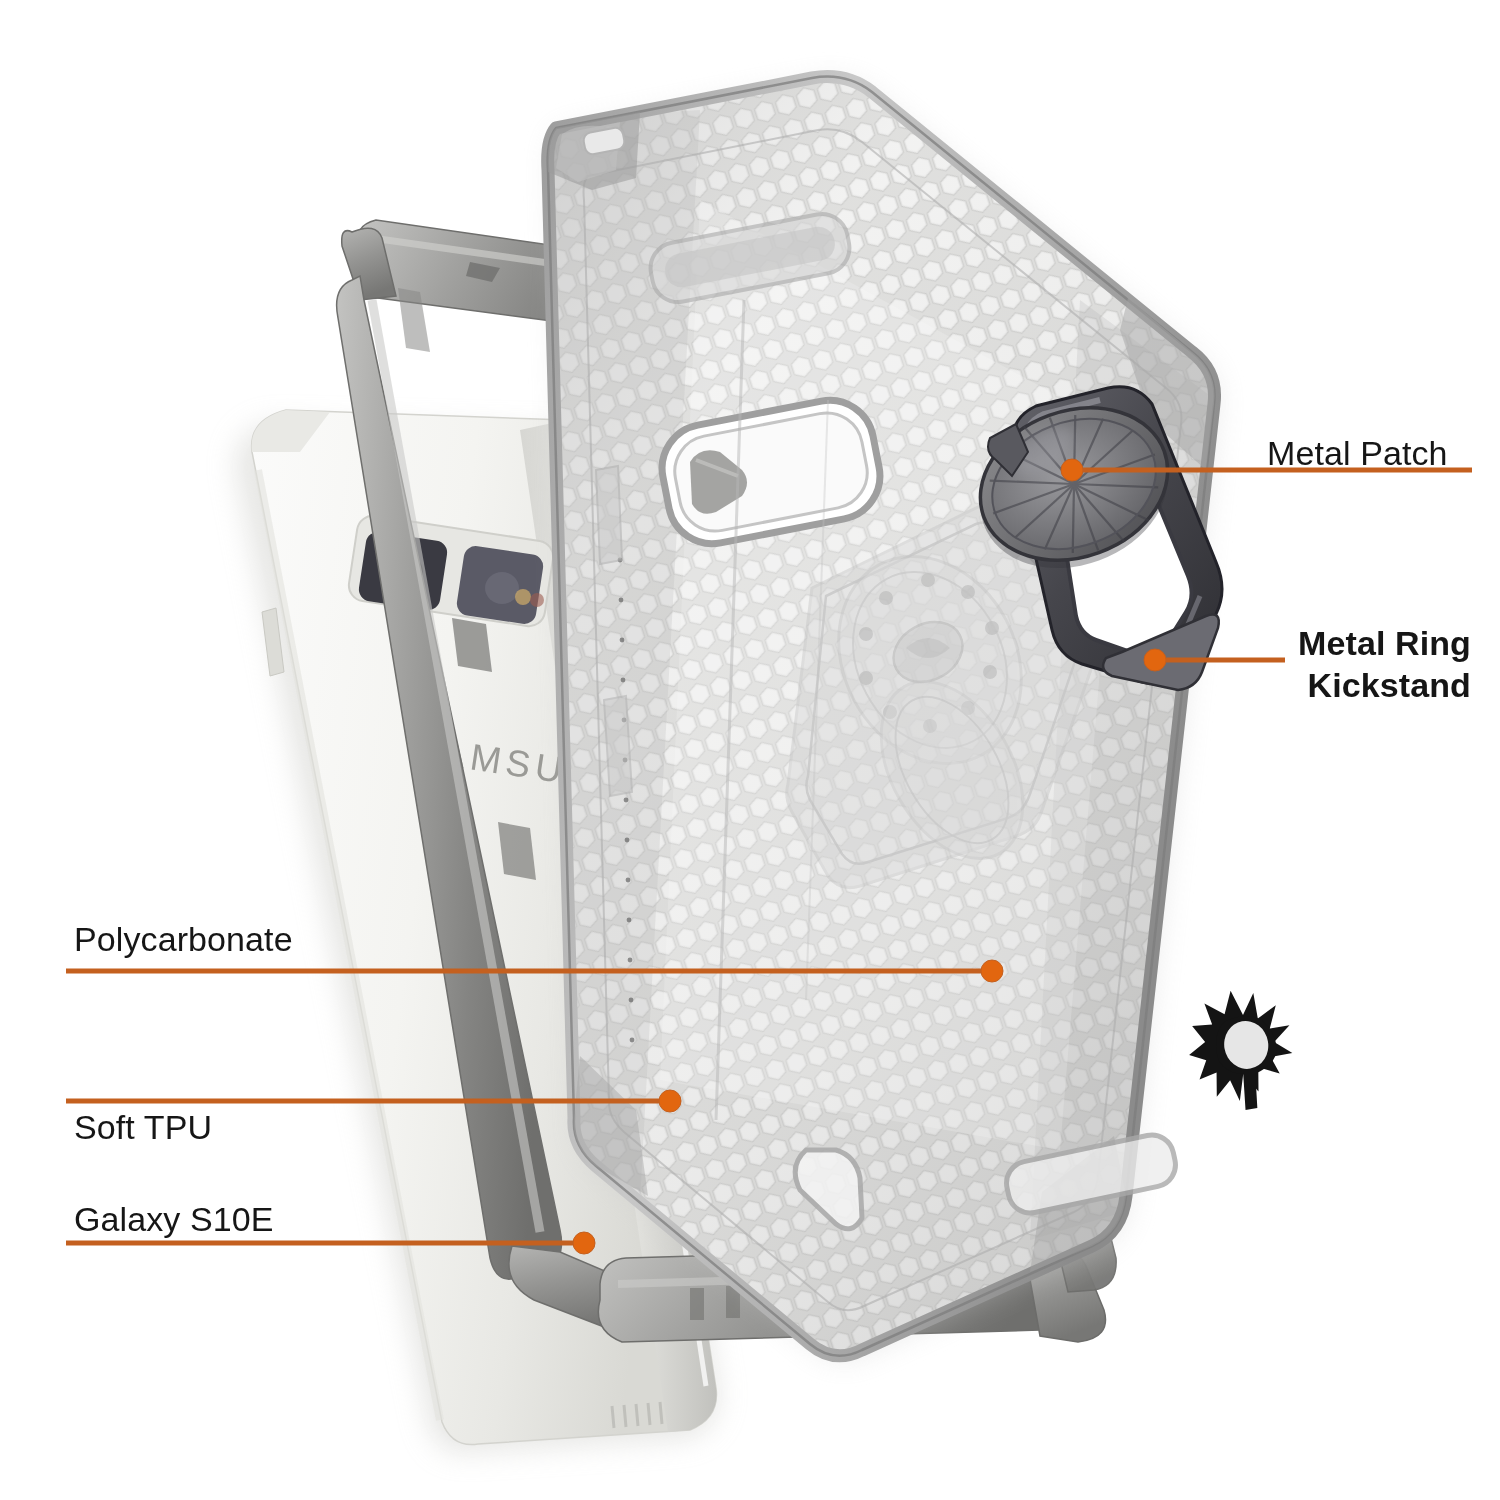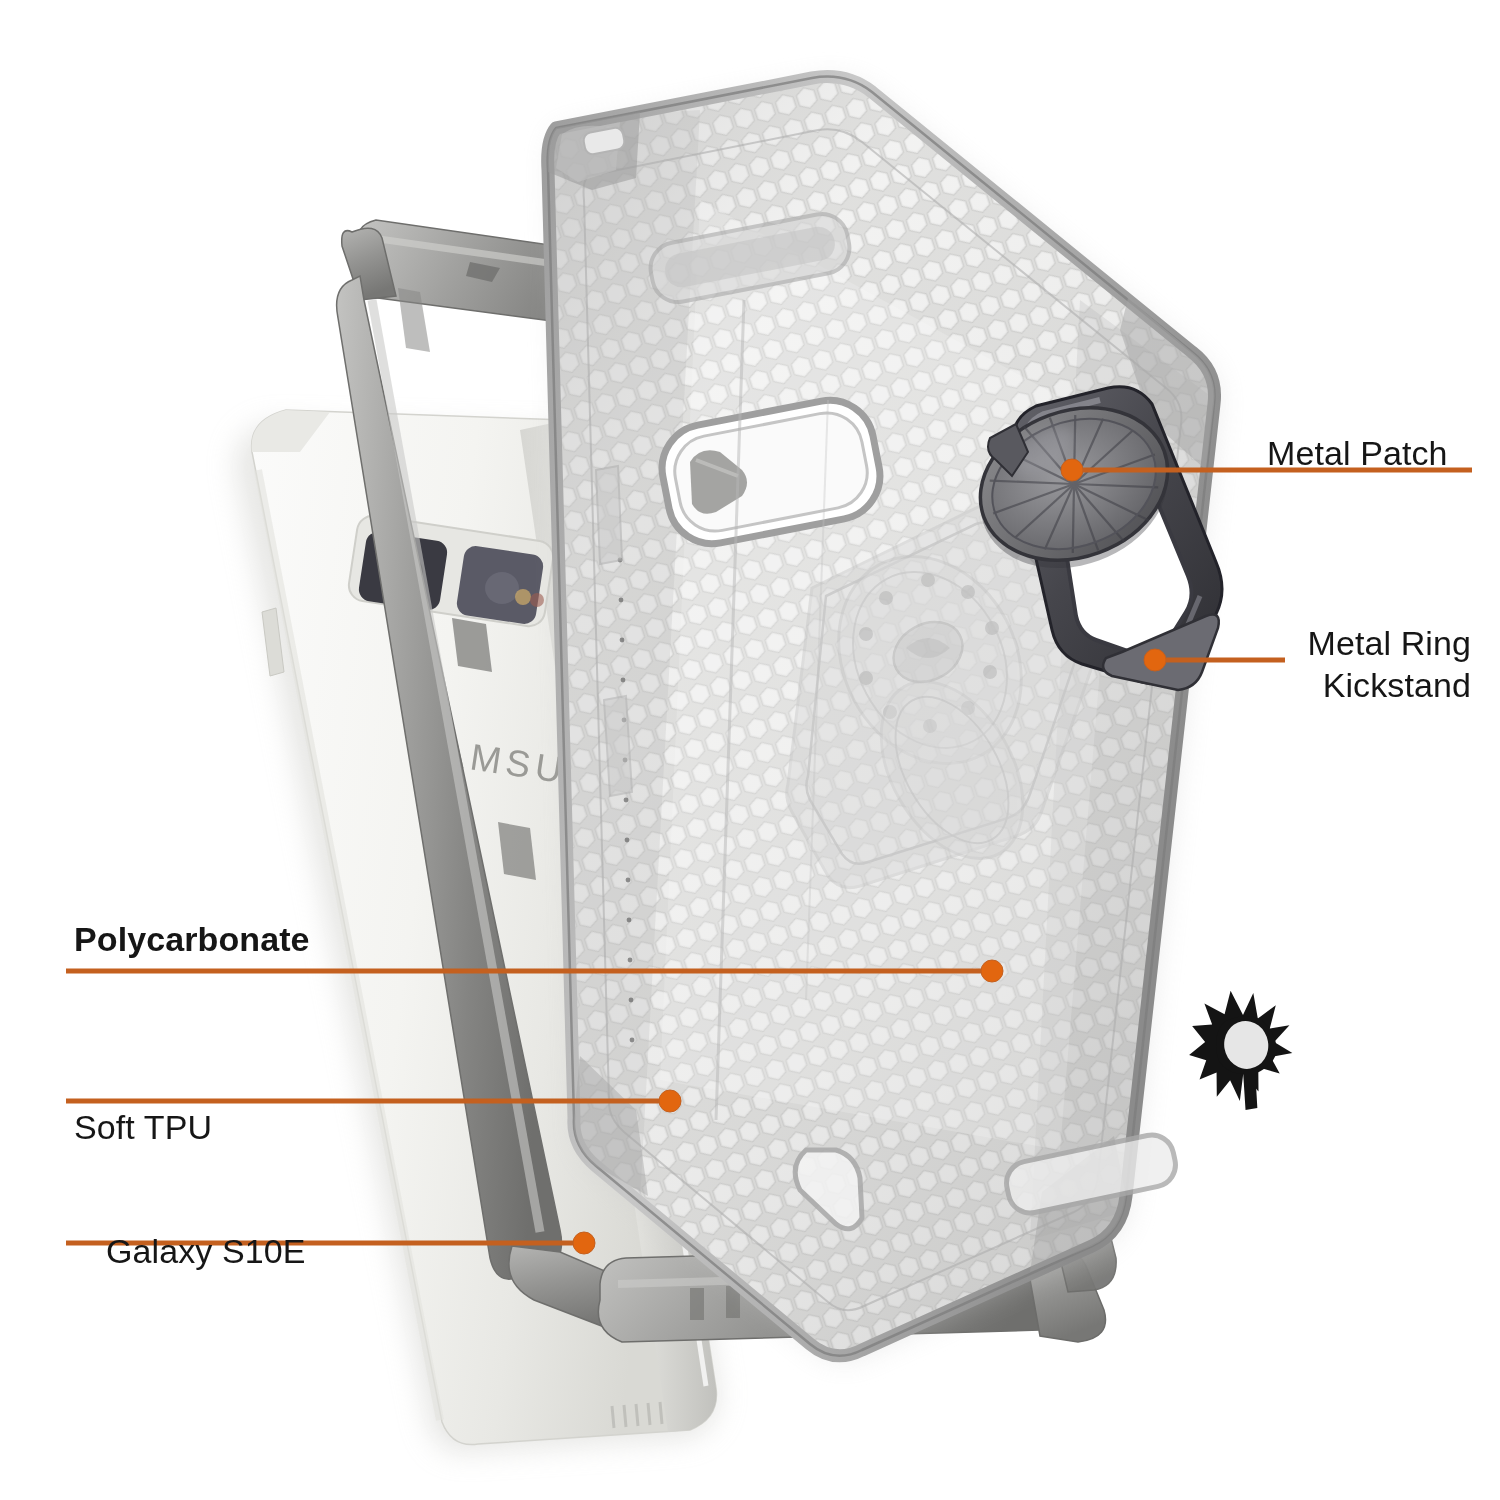--- a/index.html
+++ b/index.html
@@ -1,25 +1,25 @@
 <!DOCTYPE html>
 <html><head>
 <meta charset="utf-8">
 <style>
   html,body{margin:0;padding:0;background:#fff;}
   body{width:1500px;height:1500px;overflow:hidden;font-family:"Liberation Sans",sans-serif;}
   #stage{position:relative;width:1500px;height:1500px;background:#ffffff;}
   svg.layer{position:absolute;left:0;top:0;width:1500px;height:1500px;}
   .callout-label{position:absolute;color:#161616;font-size:34px;font-family:"Liberation Sans",sans-serif;white-space:nowrap;letter-spacing:.1px;}
-  .lbl-poly{left:74px;top:920px;font-weight:bold;}
+  .lbl-poly{left:74px;top:920px;}
   .lbl-tpu{left:74px;top:1108px;}
-  .lbl-gal{left:74px;top:1232px;margin-left:32px;}
+  .lbl-gal{left:74px;top:1200px;}
   .lbl-patch{left:1267px;top:434px;}
   .lbl-ring{right:29px;top:622px;text-align:right;line-height:42px;}
-  .lbl-ring span{display:block;}
+  .lbl-ring span{display:block;font-weight:bold;}
 </style>
 </head>
 <body>
 
 <div id="stage">
 
   <svg class="layer" viewBox="0 0 1500 1500">
     <defs>
 
       <pattern id="honey" width="22" height="25.4" patternUnits="userSpaceOnUse" patternTransform="rotate(-18)">

